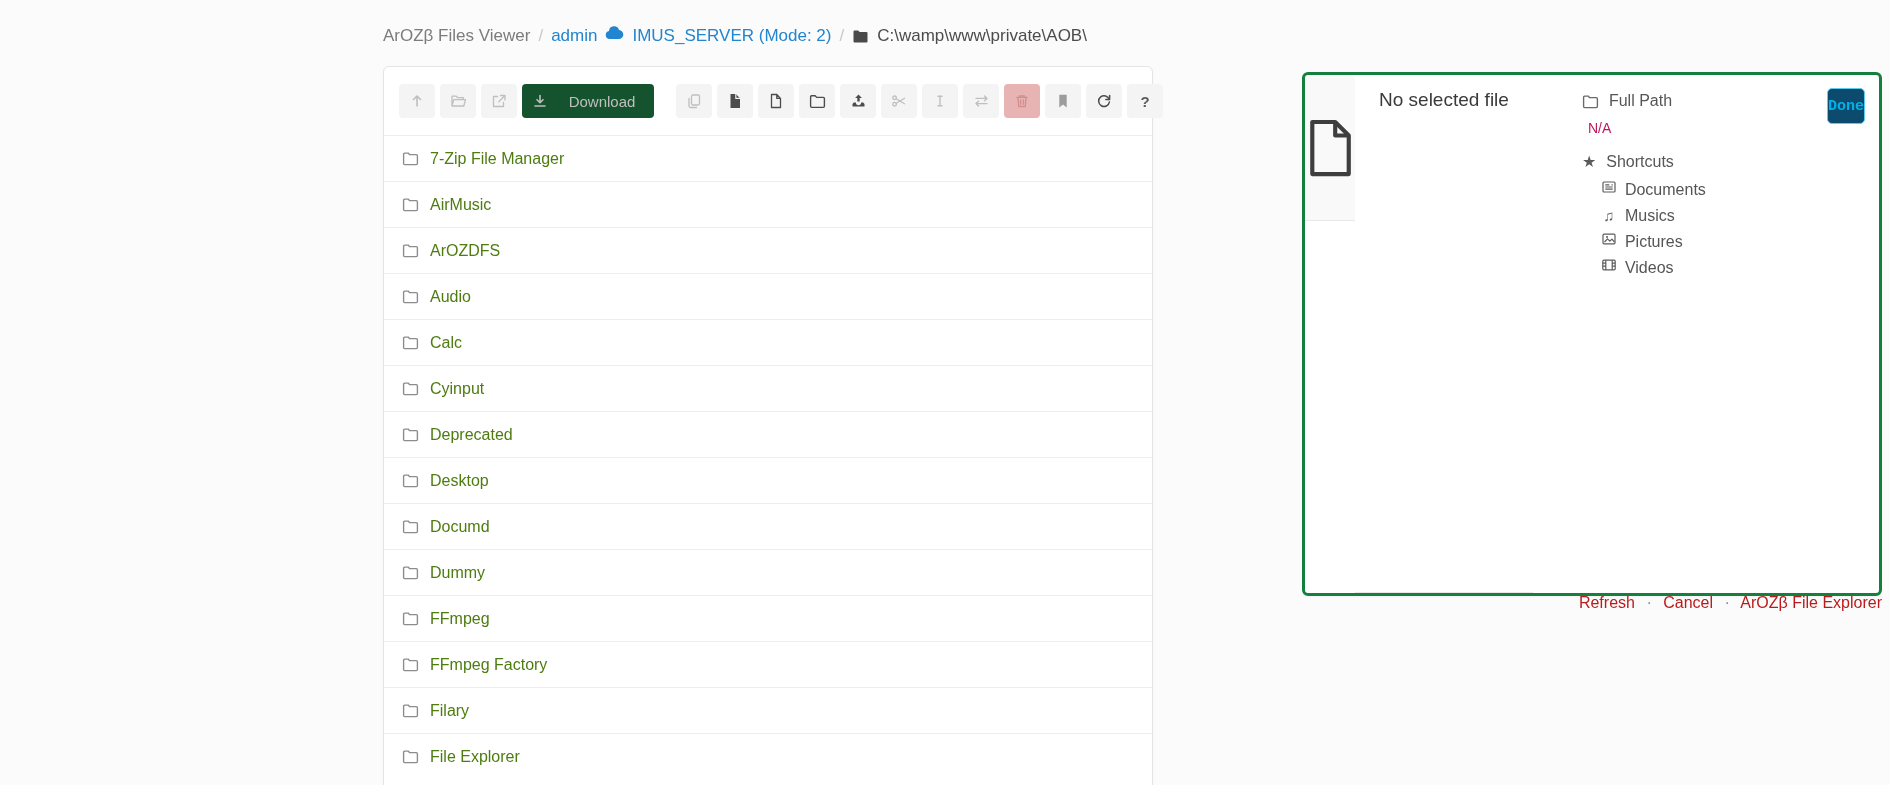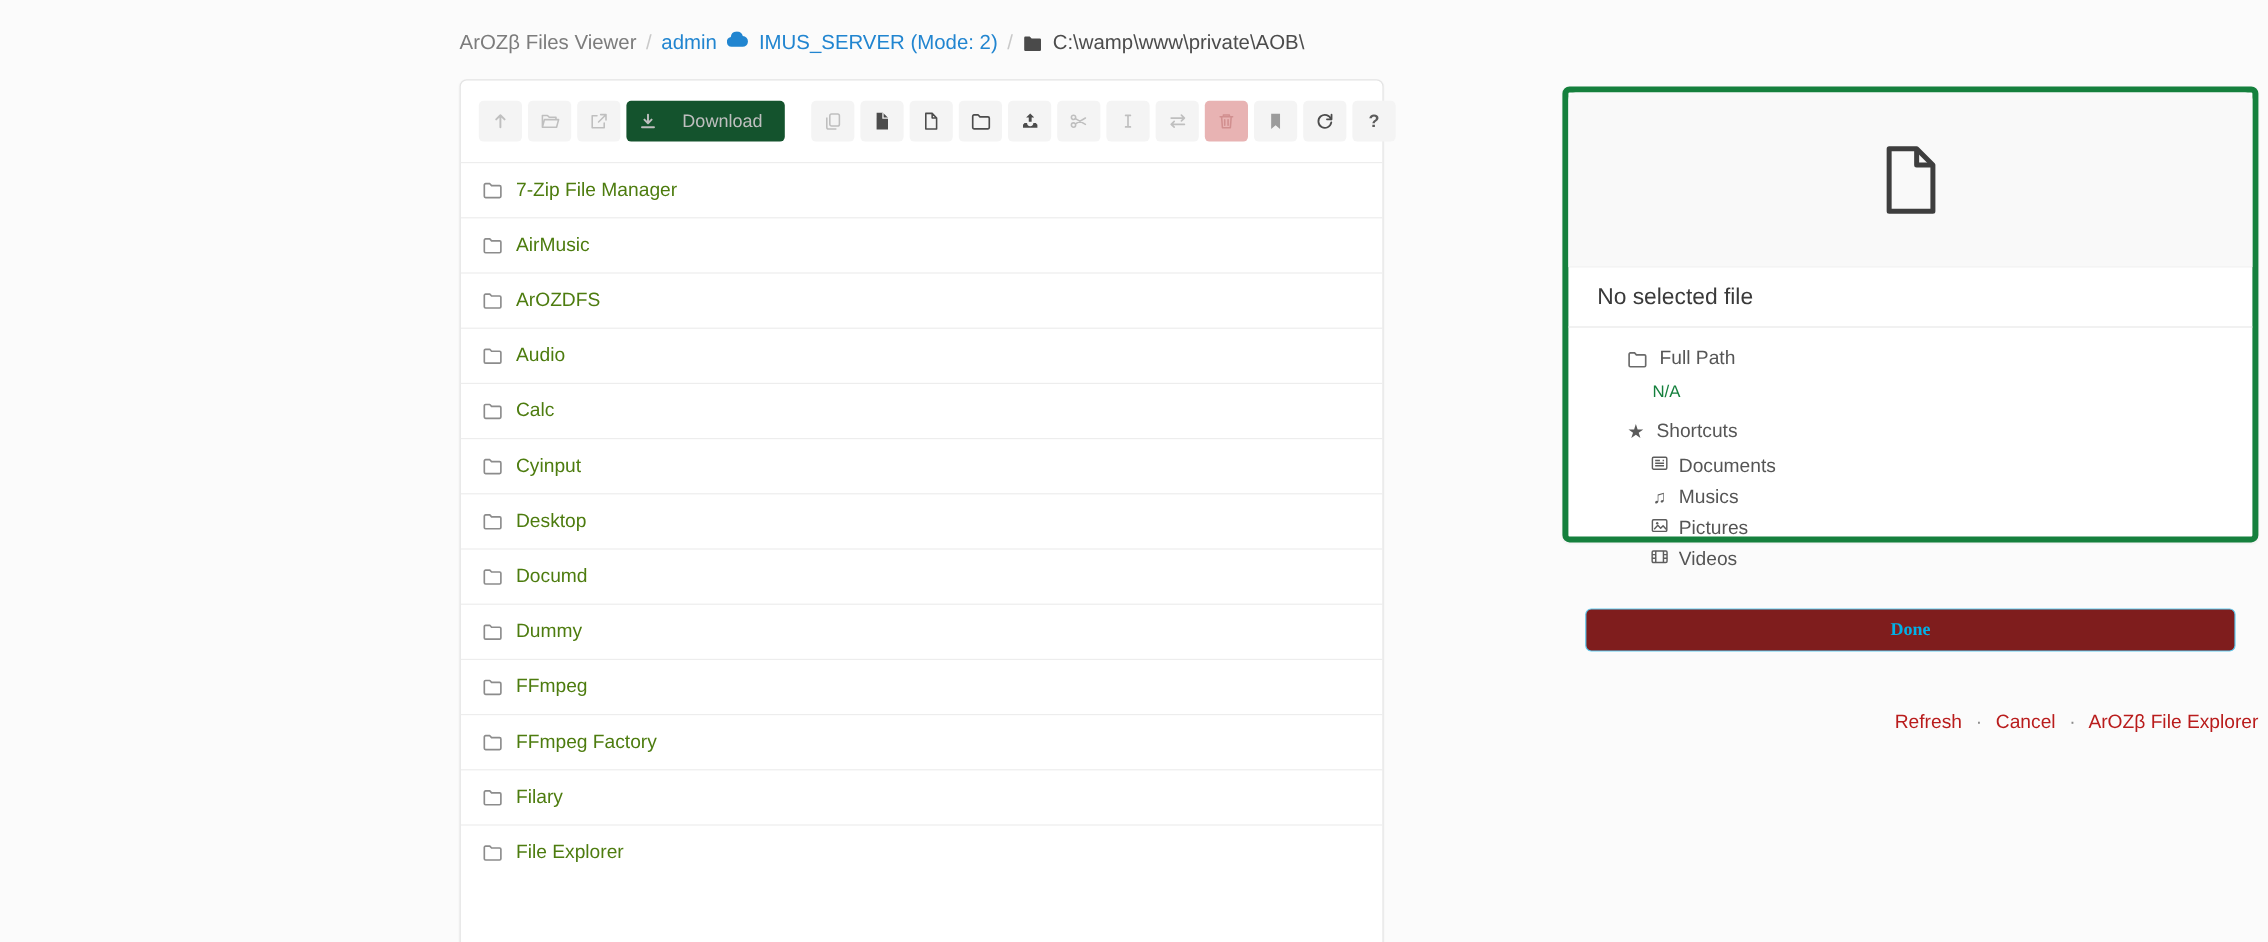--- a/index.html
+++ b/index.html
@@ -56,54 +56,54 @@
   .file-list { list-style:none; }
   .file-row {
     height:46px; display:flex; align-items:center; gap:11px;
     padding:0 18px; border-top:1px solid #ededed;
     font-size:16px; color:#4d7c0f; cursor:pointer;
   }
   .file-row .f-ico { color:#8c8c8c; flex:0 0 auto; }
 
   
   .side-card {
-    position:absolute; left:1302px; top:72px; width:580px; height:380px;
-    background:#fff; border:5px solid #15803d; border-radius:6px;
+    position:absolute; left:1302px; top:72px; width:580px; height:524px;
+    background:#fff; border:3px solid #15803d; border-radius:6px;
     box-shadow:0 1px 2px rgba(0,0,0,.04);
-    display:flex; flex-direction:column;
+    display:flex; 
   }
   .preview {
     height:146px; flex:0 0 auto;
     background:#f9f9f9; border-bottom:1px solid #e8e8e8;
     border-radius:6px 6px 0 0;
     display:flex; align-items:center; justify-content:center;
   }
   .sel-heading {
     padding:14px 24px 13px; font-size:19px; color:#3a3a3a;
     border-bottom:1px solid #e8e8e8;
   }
   .details { flex:1; padding:17px 24px; font-size:16px; color:#565656; }
   .detail-label { display:flex; align-items:center; gap:10px;margin-left:25px; }
   .detail-label .d-ico { color:#6a6a6a; }
-  .na-value { margin:10px 0 0 46px; color:#15803d; font-size:14px; }
+  .na-value { margin:10px 0 0 31px; color:#be185d; font-size:14px; }
   .shortcuts-label { margin-top:16px; }
   .star { font-size:16px; color:#5a5a5a; }
   .shortcut-list { margin:8px 0 0 44px; }
   .shortcut-item {
     display:flex; gap:8px;
     margin-top:5px; color:#555; cursor:pointer; line-height:21px;
   }
   .shortcut-item .s-ico { color:#5d5d5d; }
   .music-glyph { font-size:15px; width:16px; text-align:center; }
   .done-wrap { padding:13px 14px 17px; }
   .done-btn {
     width:100%; height:36px;
-    background:#7f1d1d; border:1px solid #5fcbf0; border-radius:5px;
+    background:#0c4a6e; border:1px solid #5fcbf0; border-radius:5px;
     color:#00b1e8; font-weight:bold; font-size:15px;
-    font-family:Liberation Serif, serif; cursor:pointer;
+    font-family:Liberation Mono, monospace; cursor:pointer;
   }
 
   
   .footer-links {
     position:absolute; left:1302px; top:594px; width:580px;
     text-align:right; font-size:16px; color:#6d6d6d; white-space:nowrap;
   }
   .footer-links a { color:#b91c1c; text-decoration:none; cursor:pointer; }
   .footer-links .dot { margin:0 7px; color:#8a8a8a; }
 </style>
@@ -270,20 +270,28 @@
 
     <li class="file-row">
       <span class="f-ico">
         <svg width="17" height="15" viewBox="0 0 16 14" fill="none" stroke="currentColor" stroke-width="1.3" stroke-linejoin="round">
             <path d="M1.5 11.8V2.9a1 1 0 0 1 1-1h3.3l1.4 1.5h6.3a1 1 0 0 1 1 1v7.4a1 1 0 0 1-1 1h-11a1 1 0 0 1-1-1z"></path>
           </svg>
       </span>
       <span>Cyinput</span>
     </li>
 
+    <li class="file-row">
+      <span class="f-ico">
+        <svg width="17" height="15" viewBox="0 0 16 14" fill="none" stroke="currentColor" stroke-width="1.3" stroke-linejoin="round">
+            <path d="M1.5 11.8V2.9a1 1 0 0 1 1-1h3.3l1.4 1.5h6.3a1 1 0 0 1 1 1v7.4a1 1 0 0 1-1 1h-11a1 1 0 0 1-1-1z"></path>
+          </svg>
+      </span>
+      <span>Deprecated</span>
+    </li>
 
     <li class="file-row">
       <span class="f-ico">
         <svg width="17" height="15" viewBox="0 0 16 14" fill="none" stroke="currentColor" stroke-width="1.3" stroke-linejoin="round">
             <path d="M1.5 11.8V2.9a1 1 0 0 1 1-1h3.3l1.4 1.5h6.3a1 1 0 0 1 1 1v7.4a1 1 0 0 1-1 1h-11a1 1 0 0 1-1-1z"></path>
           </svg>
       </span>
       <span>Desktop</span>
     </li>
 

